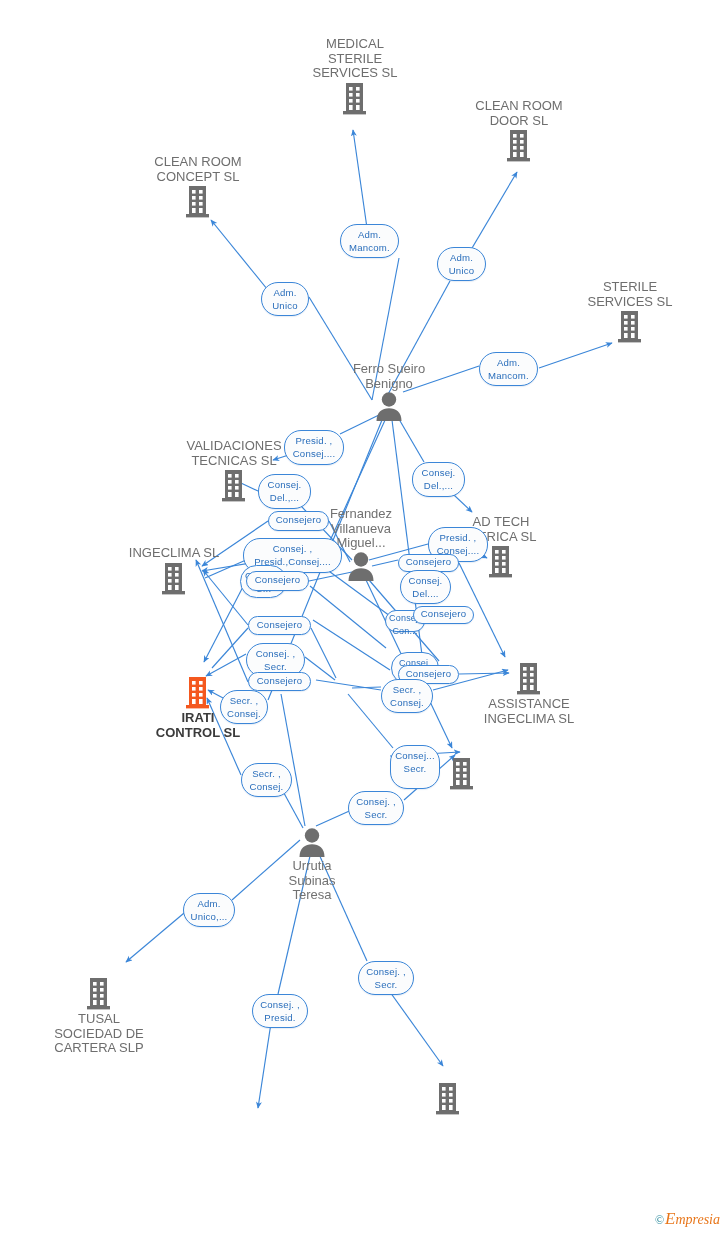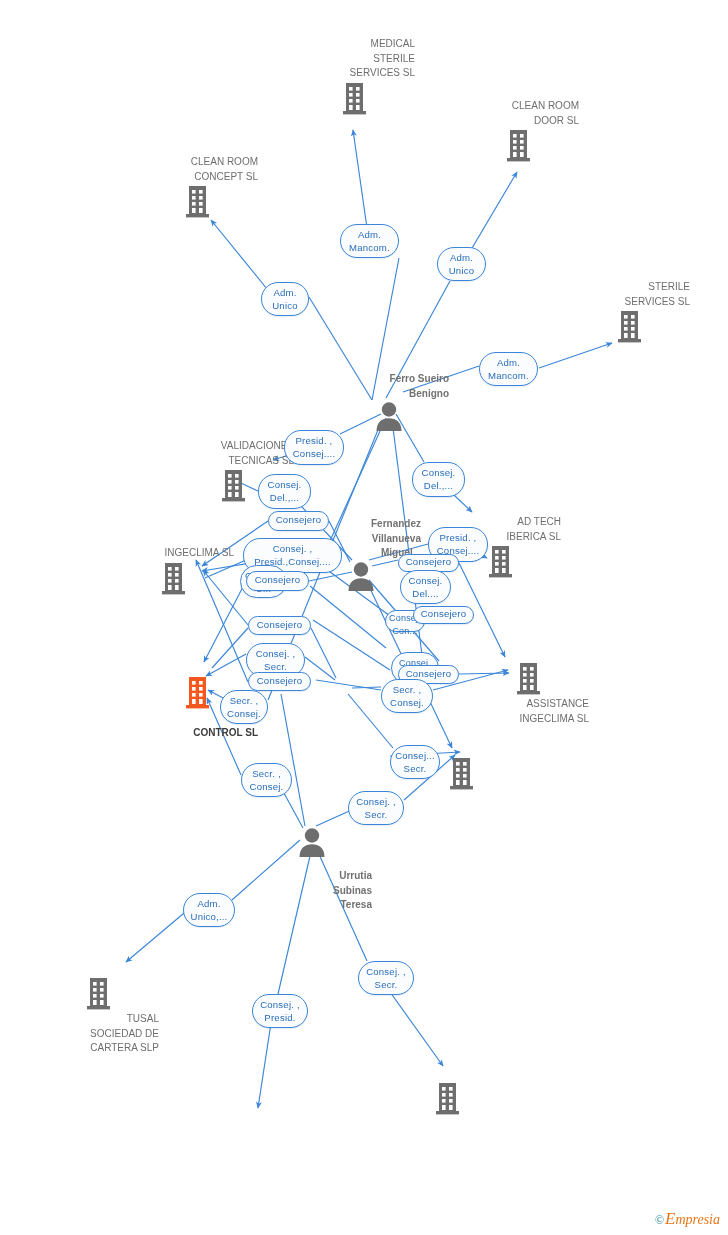--- a/index.html
+++ b/index.html
@@ -23,35 +23,35 @@
     top: 0;
     width: 728px;
     height: 1235px;
     pointer-events: none;
   }
   
   .node {
     position: absolute;
     width: 120px;
     margin-left: -60px;
-    text-align: right;
+    text-align: center;
     color: #6e6e6e;
-    font-size: 10px;
+    font-size: 13px;
     line-height: 14.5px;
   }
   .node .icon {
     display: block;
     margin: 0 auto;
   }
   .node .cap {
     display: block;
     white-space: pre-line;
   }
   .node.company .cap { margin-top: 1px; }
-  .node.person .cap { margin-top: 12px; color: #717171; font-weight: bold; }
+  .node.person .cap { margin-top: 2px; color: #717171; }
   .node.company.captop .cap { margin-bottom: 1px; }
   .node.highlight .cap {
     color: #3b3b3b;
     font-weight: bold;
   }
   
   .rel {
     position: absolute;
     box-sizing: border-box;
     background: #fbfcfd;
@@ -452,21 +452,21 @@
   <div class="rel" style="left:246px; top:643px; width:59px; height:34px;">Consej. ,
 Secr.</div>
   <div class="rel" style="left:391px; top:652px; width:48px; height:32px; font-size:9px;">Consej.
 Secr.</div>
   <div class="rel" style="left:248px; top:672px; width:63px; height:19px; padding-top:2px;">Consejero</div>
   <div class="rel" style="left:398px; top:665px; width:61px; height:19px; padding-top:2px;">Consejero</div>
   <div class="rel" style="left:220px; top:690px; width:48px; height:34px;">Secr. ,
 Consej.</div>
   <div class="rel" style="left:381px; top:679px; width:52px; height:34px;">Secr. ,
 Consej.</div>
-  <div class="rel" style="left:390px; top:745px; width:50px; height:34px;">Consej...
+  <div class="rel" style="left:390px; top:745px; width:50px; height:44px;">Consej...
 Secr.</div>
   <div class="rel" style="left:241px; top:763px; width:51px; height:34px;">Secr. ,
 Consej.</div>
   <div class="rel" style="left:348px; top:791px; width:56px; height:34px;">Consej. ,
 Secr.</div>
   <div class="rel" style="left:183px; top:893px; width:52px; height:34px;">Adm.
 Unico,...</div>
   <div class="rel" style="left:358px; top:961px; width:56px; height:34px;">Consej. ,
 Secr.</div>
   <div class="rel" style="left:252px; top:994px; width:56px; height:34px;">Consej. ,

